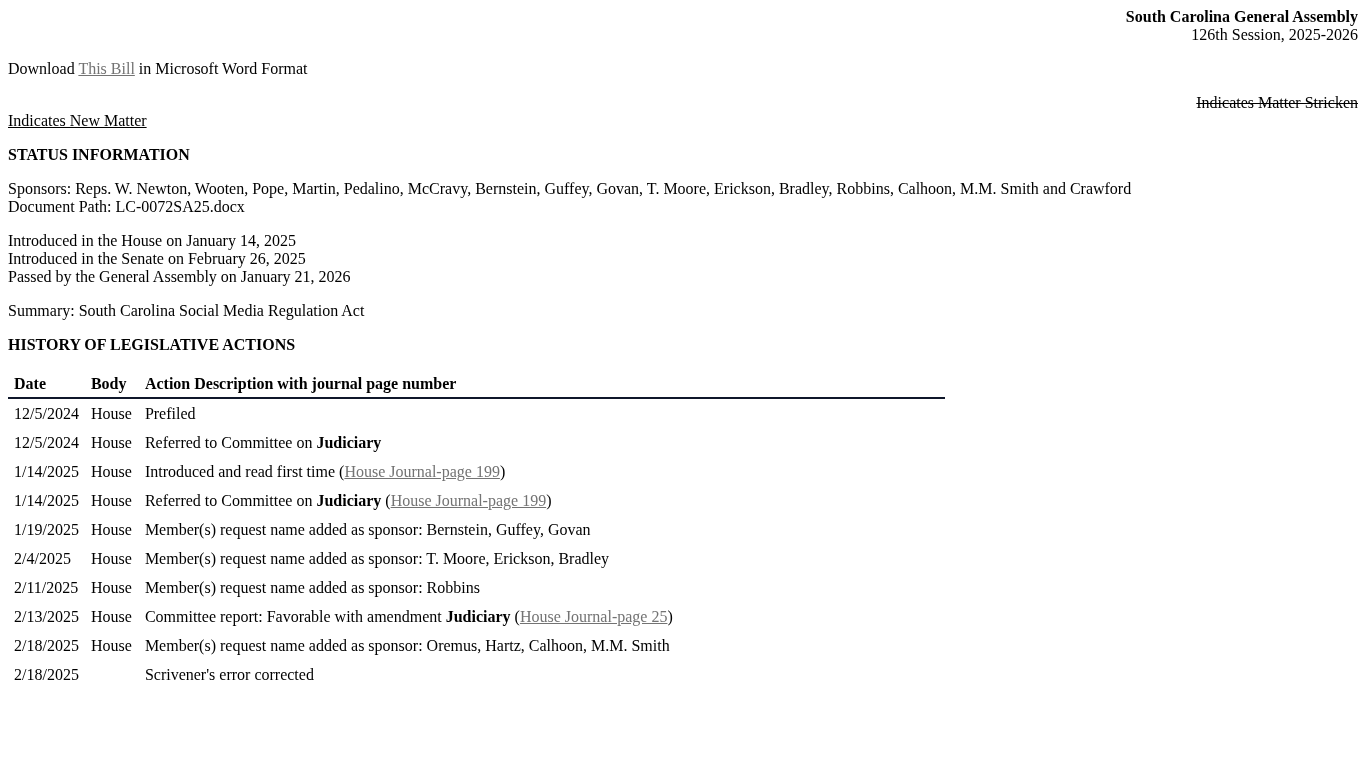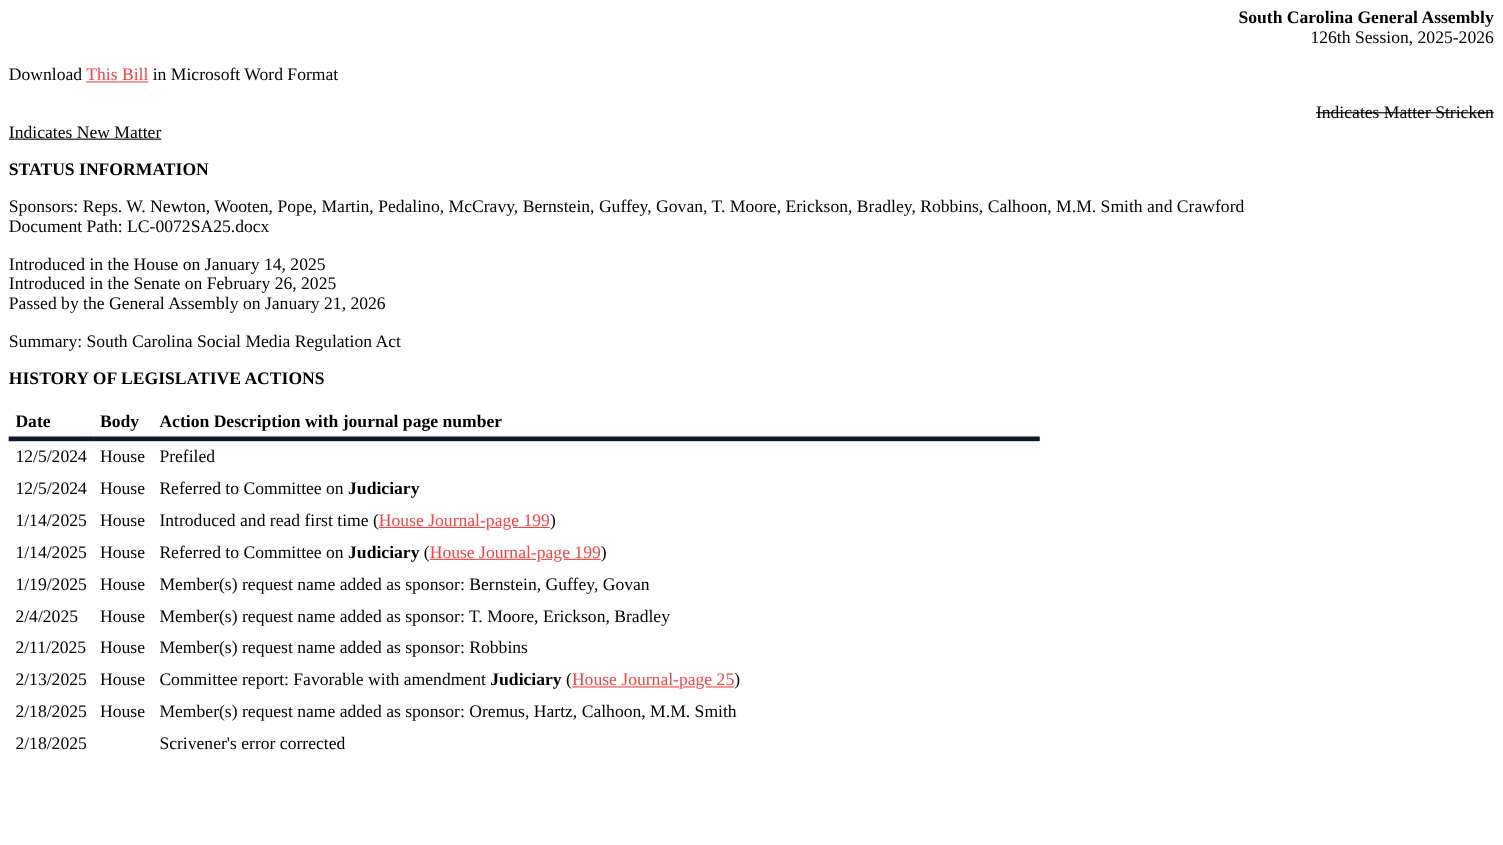--- a/index.html
+++ b/index.html
@@ -7,33 +7,33 @@
       width: 1366px; height: 768px; overflow: hidden;
       font-family: "Liberation Serif", "DejaVu Serif", serif;
       font-size: 16px; color: #000;
       line-height: 18px;
     }
     .page { padding: 8px 8px 0 8px; }
     .center { text-align: right; }
     .title { font-weight: bold; }
     p { margin: 0; }
     .block { margin-top: 16px; }
-    a { color: #ef4444; text-decoration: underline; }
+    a { color: #737373; text-decoration: underline; }
     .strike { text-decoration: line-through; text-align: right; }
     .under { text-decoration: underline; }
     .bold { font-weight: bold; }
     table.history {
       border-collapse: collapse;
       margin-top: 18px;
       width: 937px;
     }
     table.history th {
       text-align: left; font-weight: bold;
       padding: 3px 6px 4px 6px;
-      border-bottom: 4px solid #0f172a;
+      border-bottom: 2px solid #0f172a;
       white-space: nowrap;
       height: 18px;
     }
     table.history td {
       padding: 0 6px;
       height: 29px;
       vertical-align: middle;
       white-space: nowrap;
     }
     table.history th.c-date, table.history td.c-date { width: 64px; }

